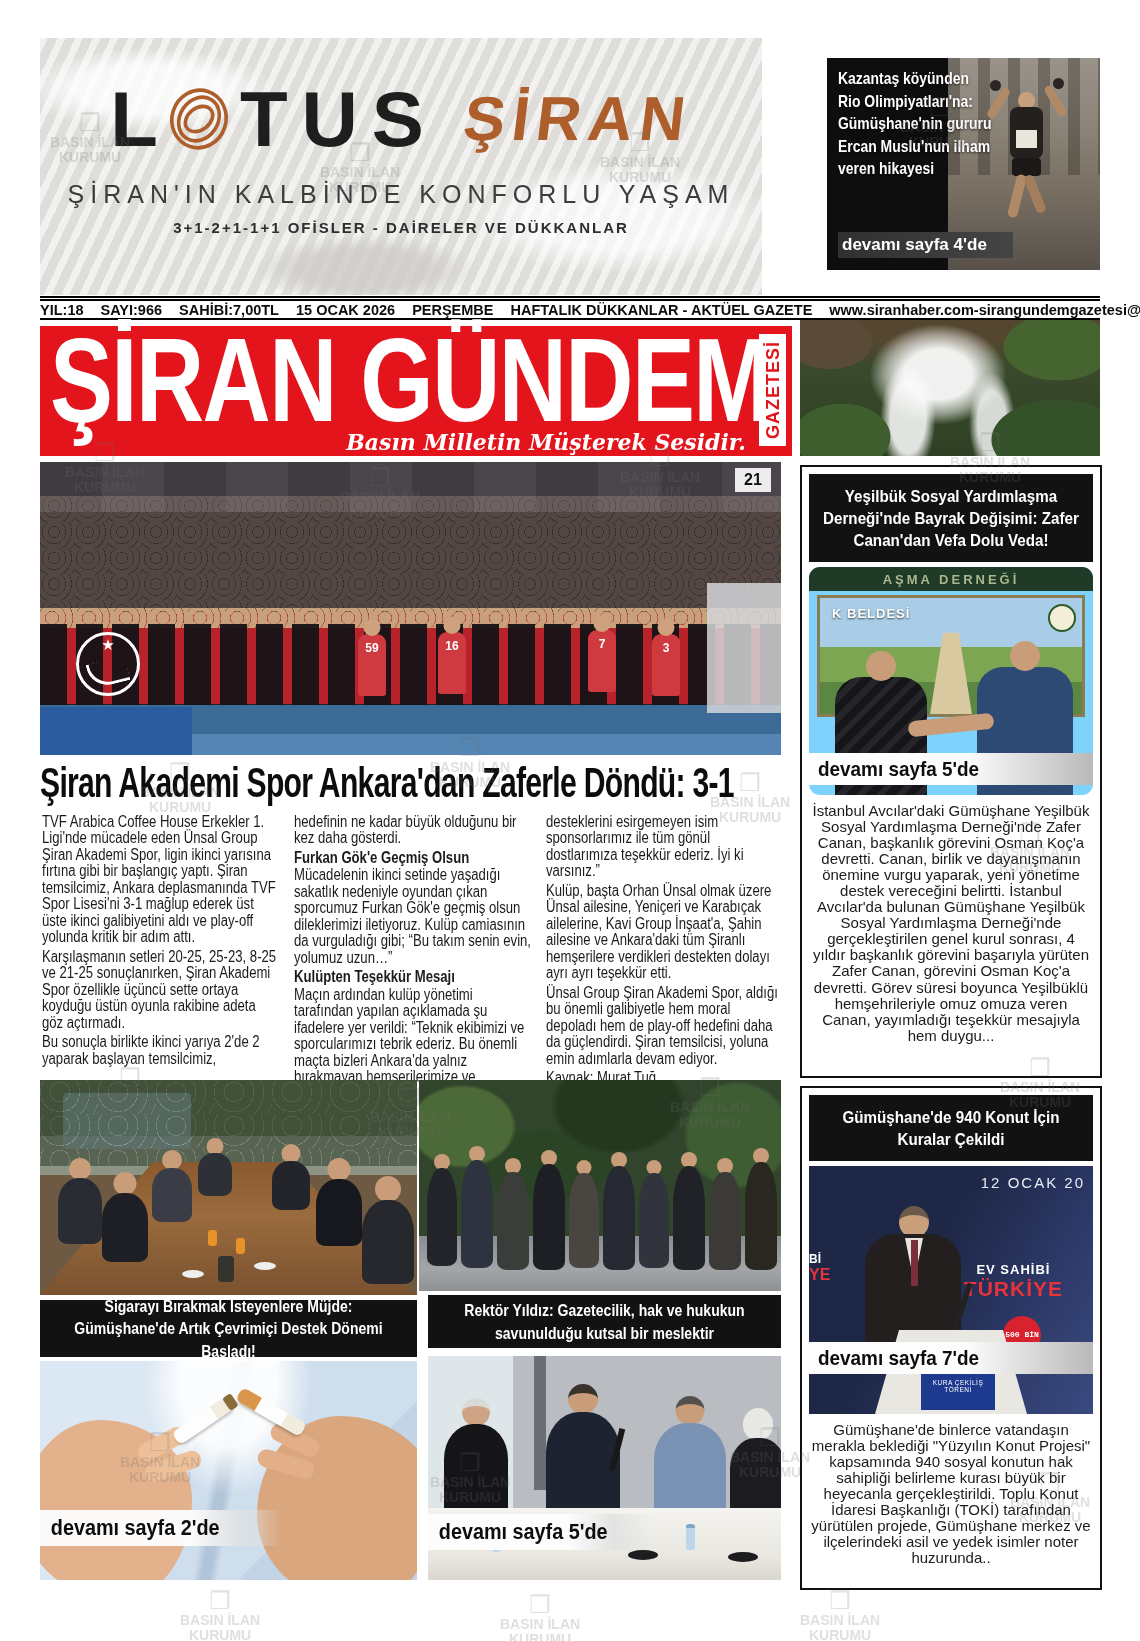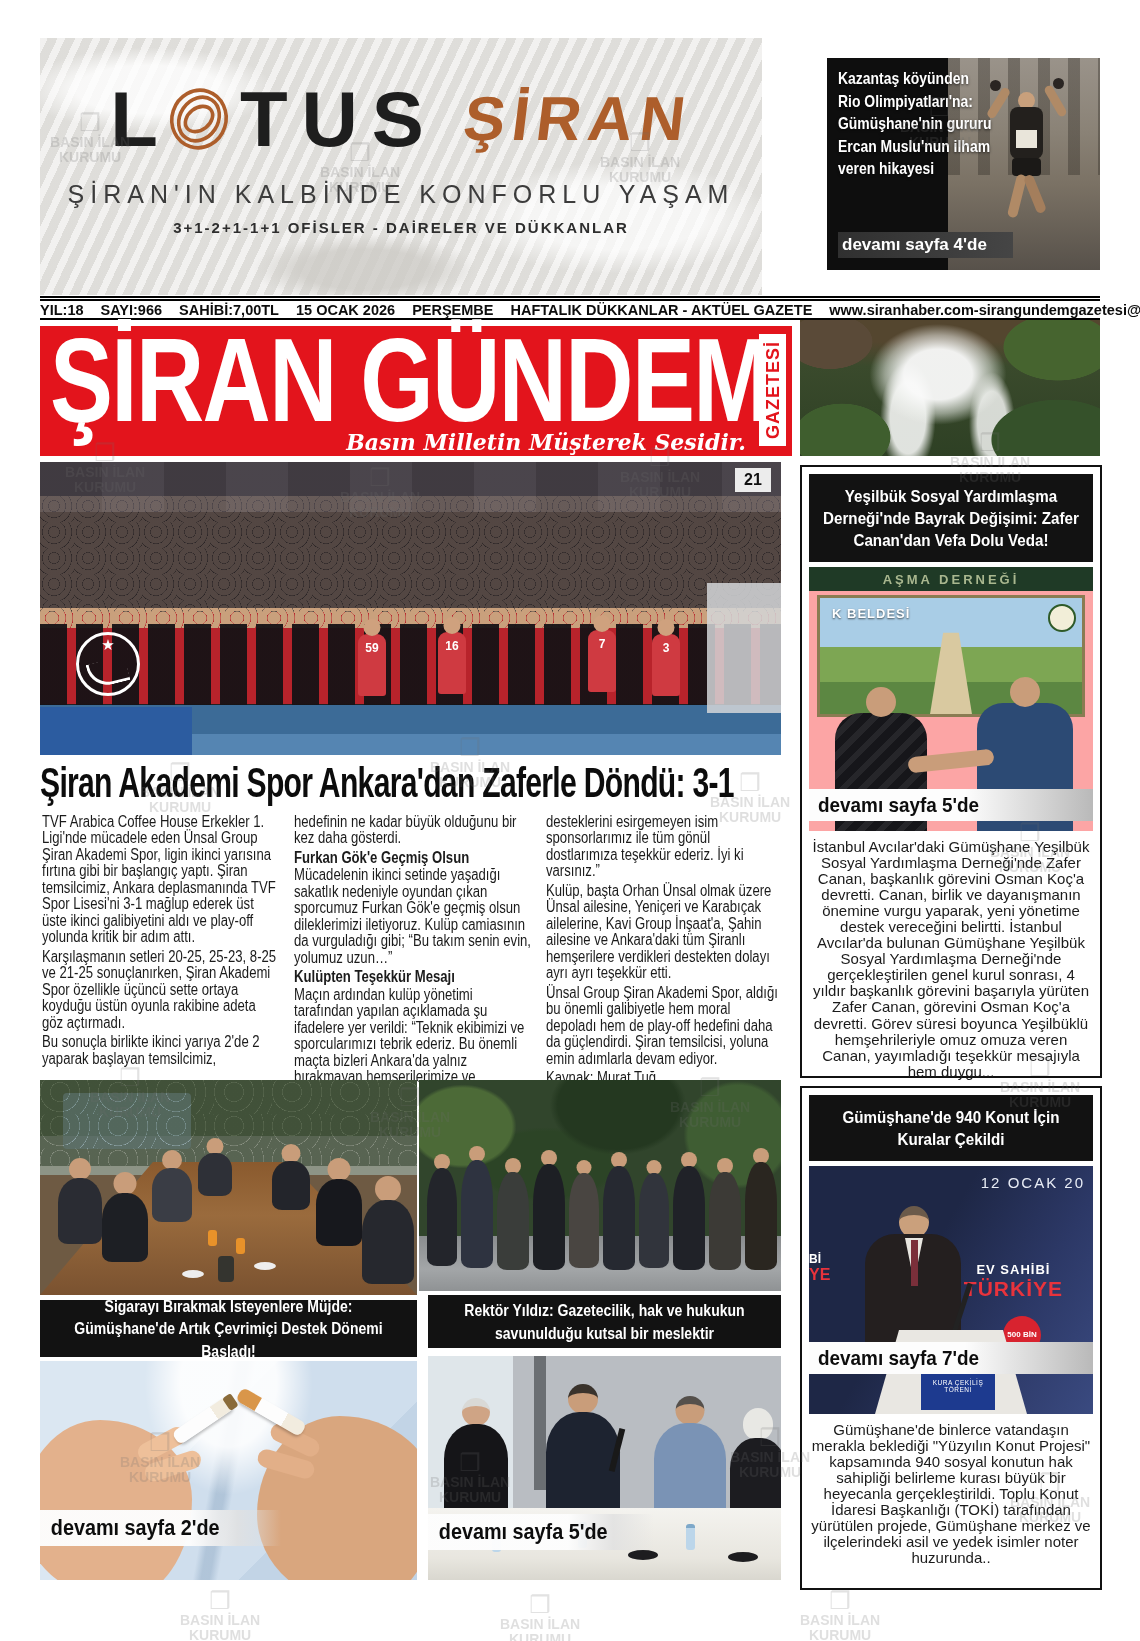--- a/index.html
+++ b/index.html
@@ -187,21 +187,21 @@
   .bottle{position:absolute;width:9px;height:22px;background:#bcd6ea;border-radius:3px;border-top:4px solid #7ea8c9;}
   .bowl{position:absolute;width:30px;height:10px;background:#1d1d1f;border-radius:50%;}
 
   
   .sb{border:2px solid #111;background:#fff;box-sizing:border-box;padding:7px;}
   .sidebar1{left:800px;top:465px;width:302px;height:613px;}
   .sb-title{min-height:88px;font-size:19px;}
   .sb-title2{min-height:66px;font-size:21px;}
   .sb-title .bb-in,.sb-title2 .bb-in{transform:scaleX(.92);width:108%;}
   .sb-photo{position:relative;margin-top:5px;overflow:hidden;}
-  .sb-photo1{height:264px;background:#fca5a5;}
+  .sb-photo1{height:228px;background:#7dd3fc;border-radius:11px;}
   .hs-sign{position:absolute;top:0;left:0;right:0;height:24px;background:#1f3a26;color:#a9b78f;
       font-weight:800;font-size:13px;display:flex;justify-content:center;align-items:center;letter-spacing:3px;}
   .hs-pic{position:absolute;left:8px;right:8px;top:28px;height:116px;border:3px solid #8a7c52;
       background:linear-gradient(180deg,#a9cde6 0 42%,#7da653 42% 72%,#5c8742 72% 100%);}
   .hs-road{position:absolute;left:0;top:0;width:100%;height:100%;
       clip-path:polygon(42% 100%,58% 100%,53% 30%,47% 30%);background:#d9c9a0;}
   .hs-logo{position:absolute;right:6px;top:6px;width:24px;height:24px;border-radius:50%;
       background:#f2eed8;border:2px solid #2e5a28;}
   .hs-caption{position:absolute;left:12px;top:8px;color:#fff;font-weight:800;font-size:13px;
       letter-spacing:1px;text-shadow:0 1px 2px rgba(0,0,0,.65);}
@@ -220,21 +220,21 @@
       transform-origin:left center;padding-left:10px;white-space:nowrap;}
   .sb-body{margin-top:8px;font-size:15px;line-height:1.07;text-align:center;color:#1b1b1b;}
   .sidebar2{left:800px;top:1086px;width:302px;height:504px;}
   .sb-photo2{height:248px;background:linear-gradient(120deg,#1e2746 0 40%,#2c3866 70%,#3a4a80 100%);}
   .pd-date{position:absolute;top:8px;right:8px;color:#e8ecf5;font-size:15px;letter-spacing:2px;font-weight:500;}
   .pd-evsahibi{position:absolute;top:96px;right:30px;text-align:center;}
   .pd-evsahibi .l1{color:#fff;font-weight:800;font-size:13px;letter-spacing:1px;}
   .pd-evsahibi .l2{color:#e8333c;font-weight:800;font-size:21px;letter-spacing:1px;}
   .pd-badge{position:absolute;top:150px;right:52px;width:38px;height:38px;border-radius:50%;background:#d8232f;
       color:#fff;font-size:8px;font-weight:800;display:flex;align-items:center;justify-content:center;
-      text-align:center;line-height:1.1;}
+      text-align:center;line-height:1.1;font-family:Liberation Mono, monospace;}
   .pd-partial{position:absolute;left:0;font-weight:800;}
   .pd-man{position:absolute;left:56px;top:40px;width:96px;height:160px;}
   .pd-man .head{position:absolute;left:34px;top:0;width:30px;height:32px;border-radius:50%;background:#caa07c;
       border-top:9px solid #6b5a4a;box-sizing:border-box;}
   .pd-man .suit{position:absolute;left:0;top:28px;width:96px;height:132px;border-radius:30px 30px 0 0;background:#241f1f;}
   .pd-man .shirt{position:absolute;left:40px;top:32px;width:18px;height:44px;background:#e8e6e0;
       clip-path:polygon(0 0,100% 0,50% 100%);}
   .pd-man .tie{position:absolute;left:46px;top:34px;width:7px;height:46px;background:#7a2f3a;}
   .pd-mic{position:absolute;left:150px;top:116px;width:5px;height:56px;background:#222;transform:rotate(18deg);}
   .pd-lectern{position:absolute;left:42px;bottom:0;width:200px;height:84px;background:#e9e7e2;

